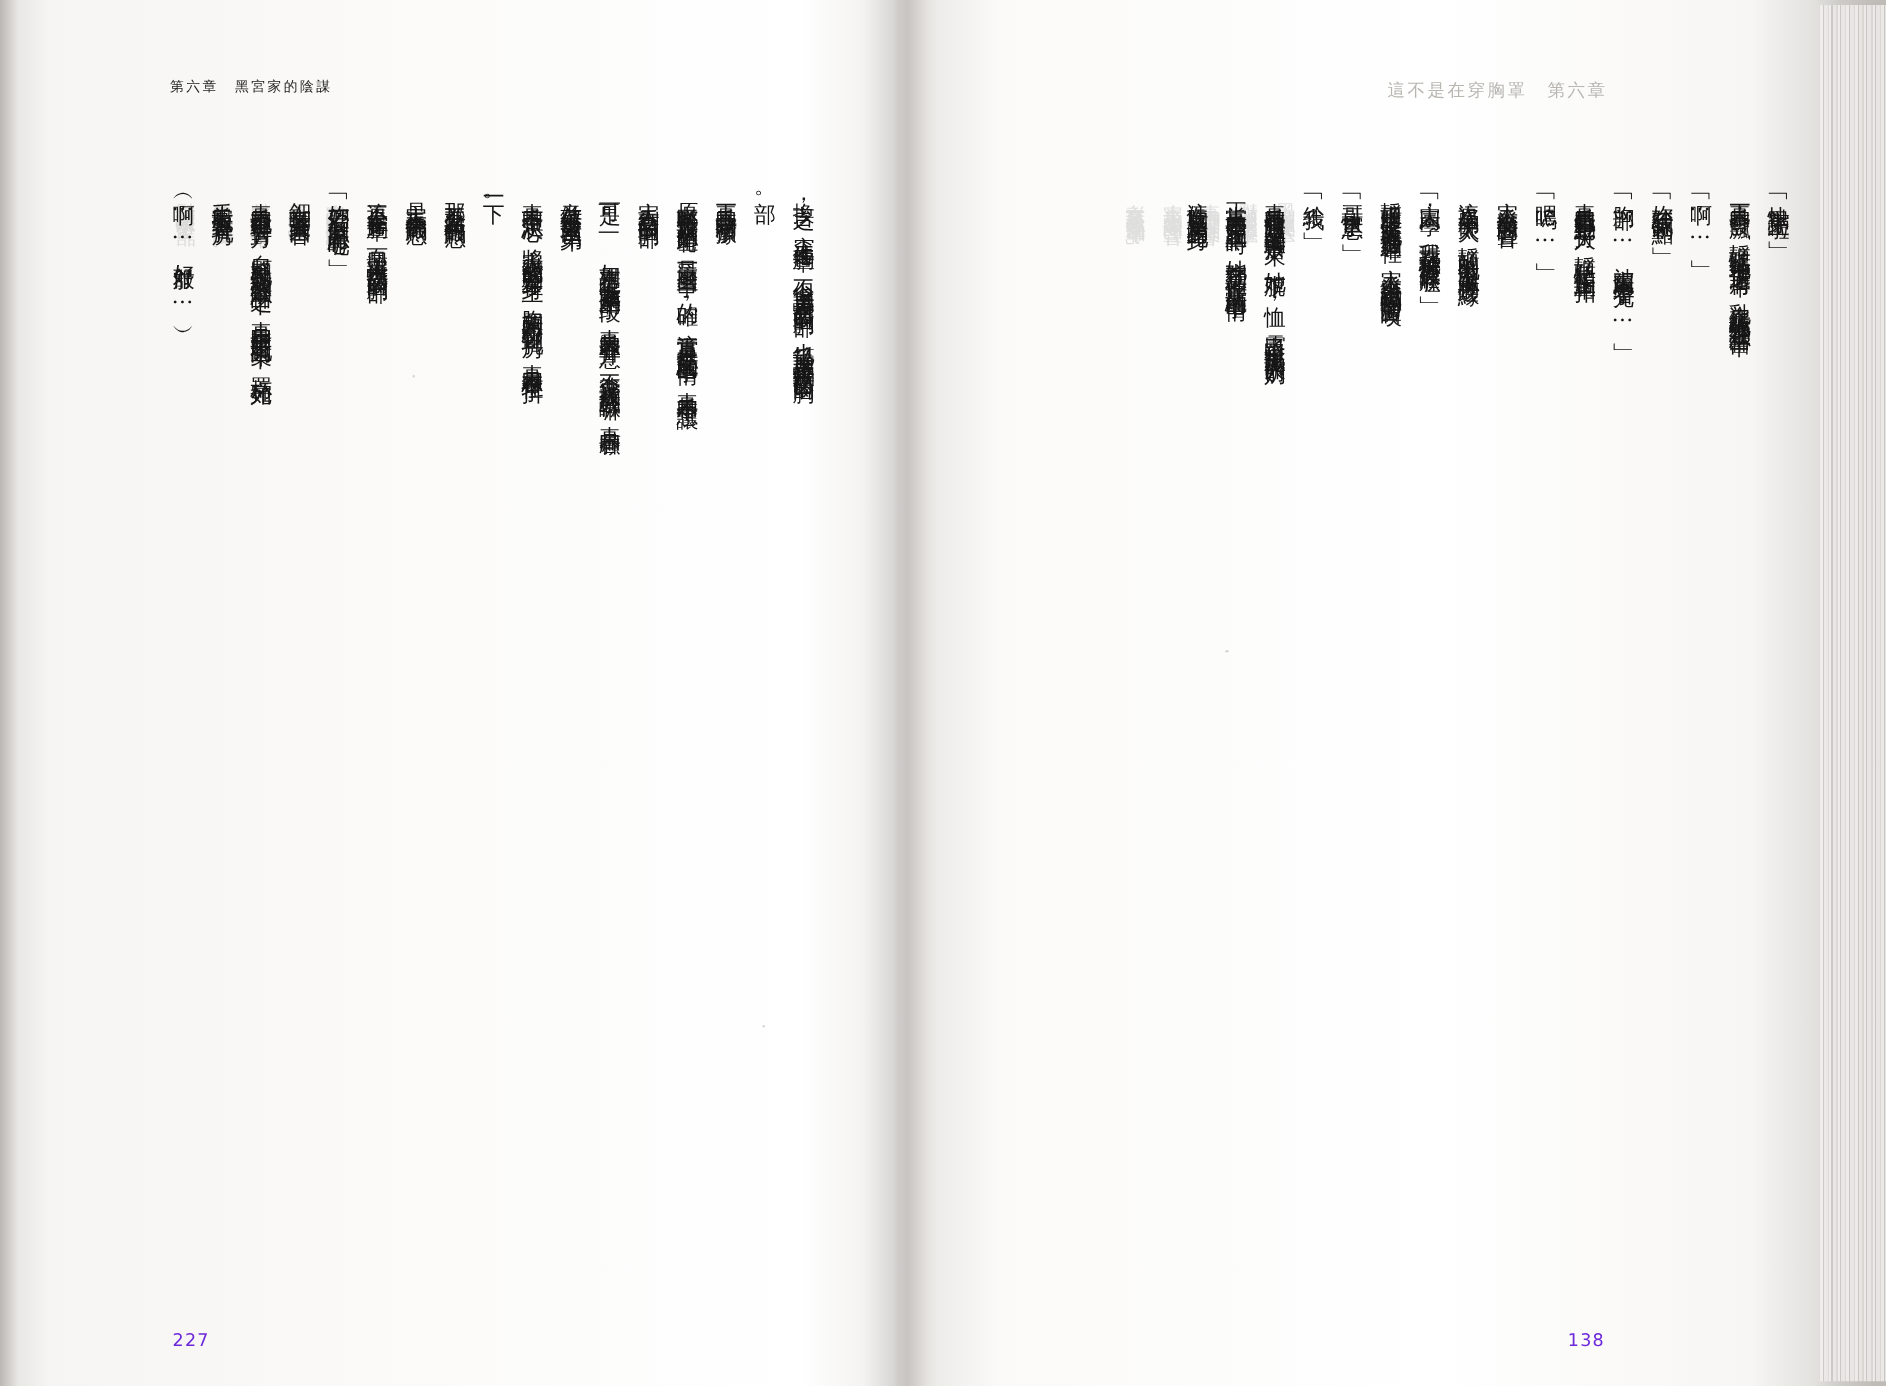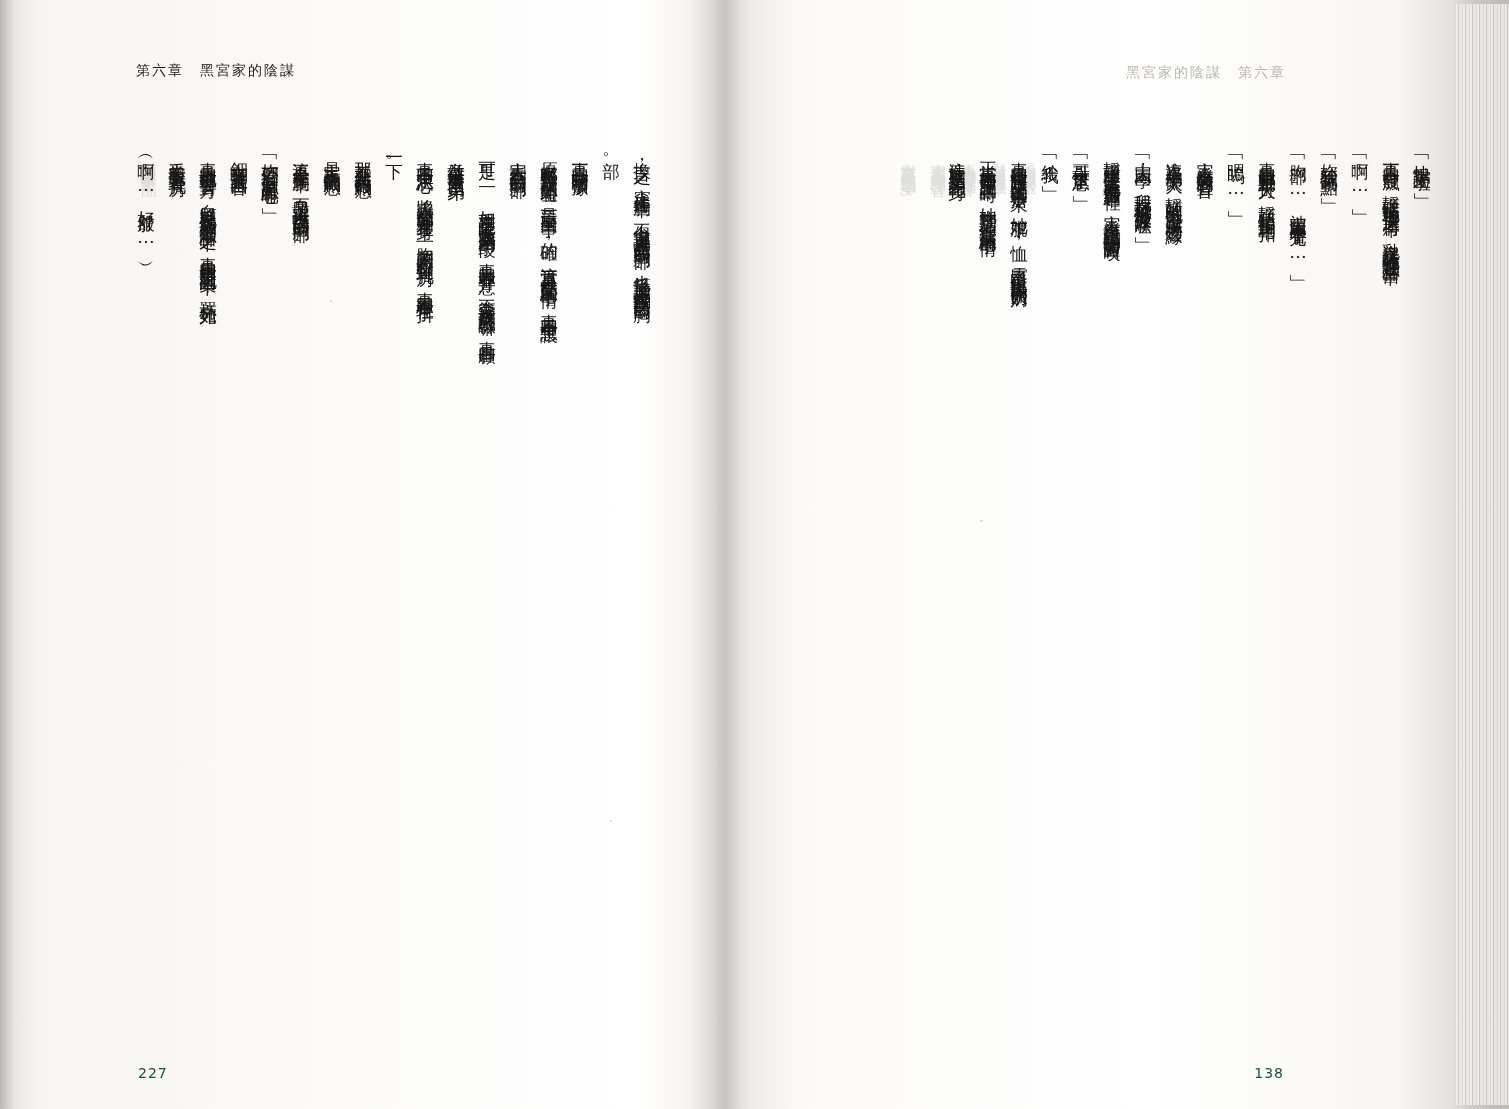--- a/index.html
+++ b/index.html
@@ -98,39 +98,39 @@
     white-space: nowrap;
     font-family: "DejaVu Serif", "Liberation Serif", serif;
   }
   .left-body  { left: 120px; width: 530px; }
   .right-body { left: 800px; width: 630px; }
 
   .chapter-head {
     position: absolute;
     top: 62px;
     left: 122px;
-    font-size: 14px;
+    font-size: 11px;
     letter-spacing: 2px;
     color: #1d1d1d;
     font-family: "DejaVu Serif", "Liberation Serif", serif;
   }
   .chapter-head-right {
     position: absolute;
     top: 64px;
     right: 170px;
     font-size: 14px;
     letter-spacing: 2px;
     color: #b9b6b2;
     font-family: "DejaVu Serif", "Liberation Serif", serif;
   }
   .folio {
     position: absolute;
     bottom: 28px;
     font-size: 14px;
-    color: #14532d;
+    color: #6d28d9;
     letter-spacing: 1px;
     font-family: "DejaVu Sans", sans-serif;
   }
   .folio-left  { left: 124px; }
   .folio-right { right: 172px; }
 
   
   .ghost {
     position: absolute;
     top: 150px;
@@ -166,21 +166,21 @@
 </head>
 <body>
 
 <div class="scan">
 
   <div class="edge-left-strip"></div>
   <div class="gutter"></div>
   <div class="edge-block"></div>
 
   <div class="page page-right">
-    <div class="chapter-head-right">黑宮家的陰謀　第六章</div>
+    <div class="chapter-head-right">這不是在穿胸罩　第六章</div>
     <div class="folio folio-right">138</div>
   </div>
 
   <div class="ghost ghost-right">
     <div class="col">黑宮家的陰謀第六章</div>
     <div class="col">靜姬的臉頰染上了紅暈</div>
     <div class="col">真由香瞪大了眼睛看著</div>
     <div class="col">宗人發出了微弱的聲音</div>
     <div class="col">這究竟是怎麼一回事呢</div>
   </div>

